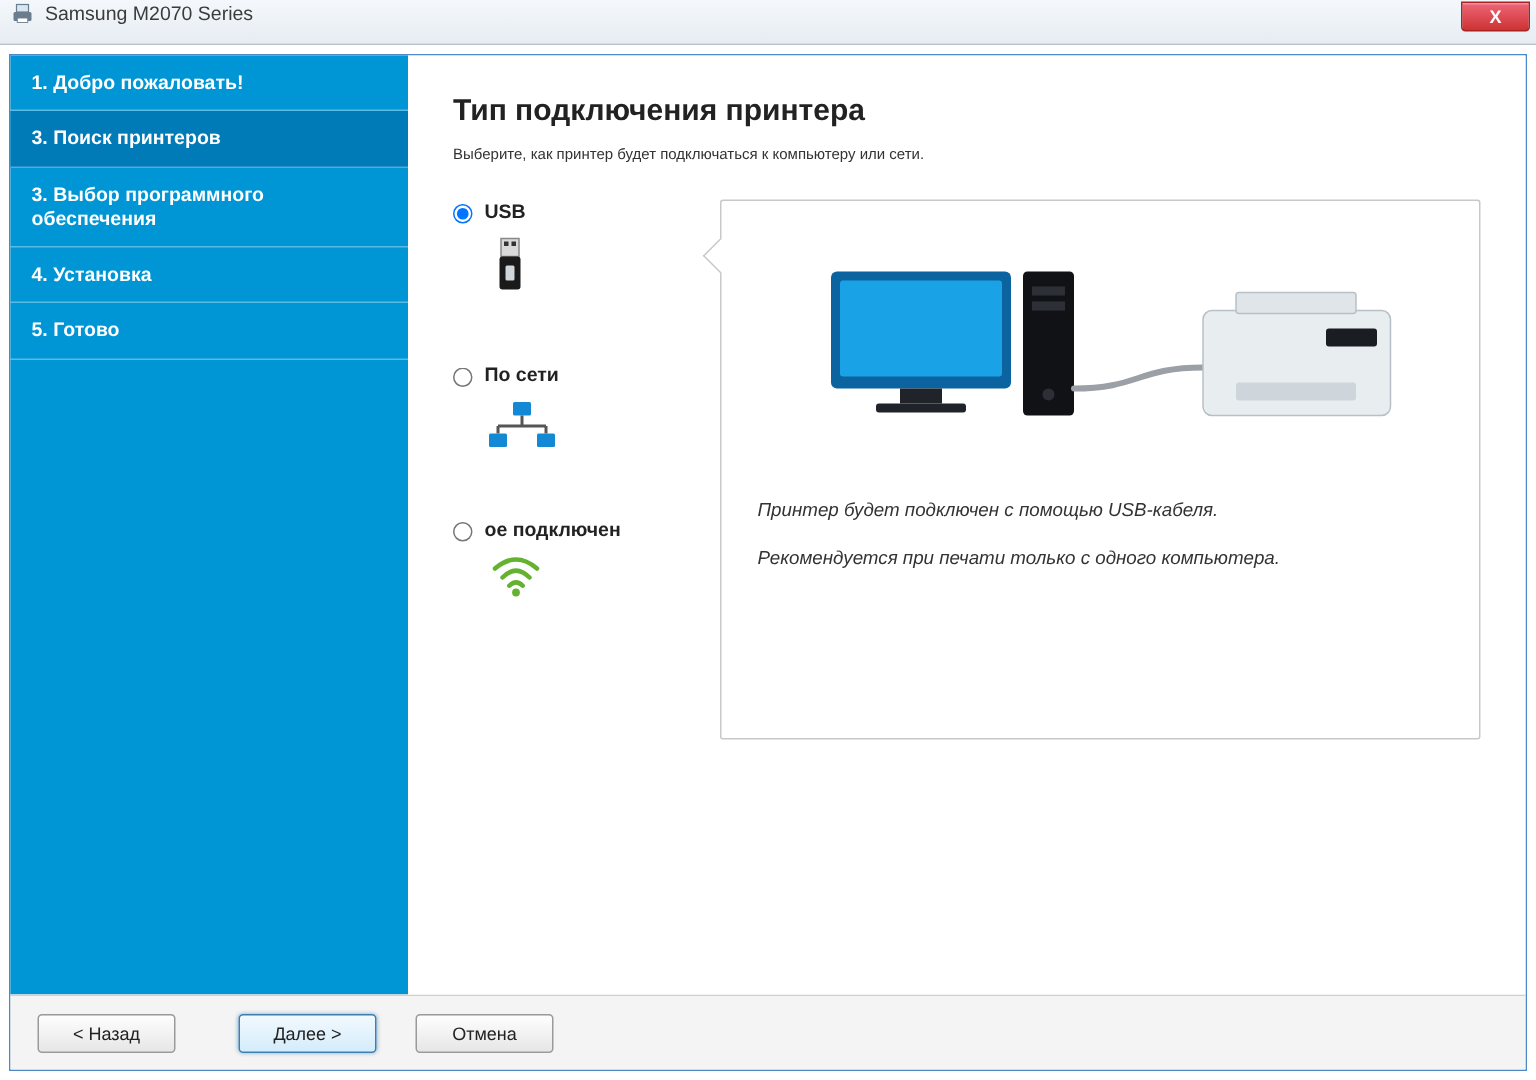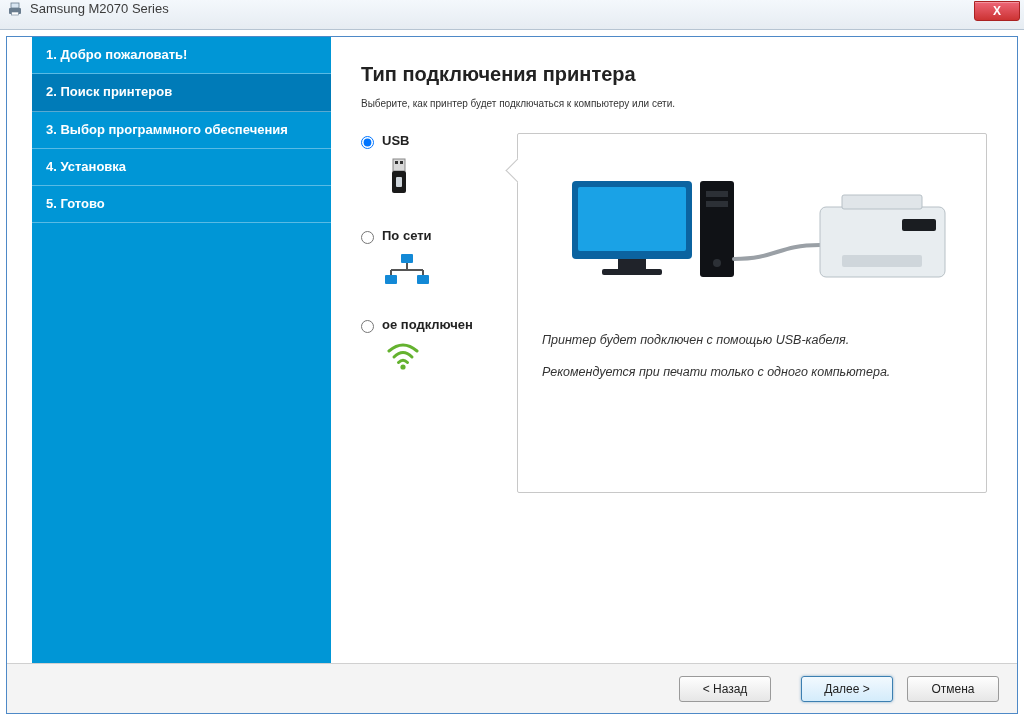--- a/index.html
+++ b/index.html
@@ -40,26 +40,25 @@
   }
 
   .body-area {
     flex: 1;
     display: flex;
     min-height: 0;
   }
 
   
   .sidebar {
-    width: 299px;
+    width: 265px;
     background: #0096d6;
     color: #fff;
     display: flex;
     flex-direction: column;
-    margin-left: 25px;
   }
   .sidebar .step {
     padding: 10px 14px;
     border-bottom: 1px solid rgba(255,255,255,.35);
     font-weight: bold;
     font-size: 13px;
     line-height: 1.25;
   }
   .sidebar .step.current {
     background: #007bb8;
@@ -88,21 +87,21 @@
   .options-row {
     display: flex;
     align-items: flex-start;
     gap: 18px;
   }
 
   .options {
     width: 160px;
     display: flex;
     flex-direction: column;
-    gap: 28px;
+    gap: 42px;
   }
   .option {
     display: flex;
     flex-direction: column;
     align-items: flex-start;
     gap: 8px;
   }
   .option .radio-row {
     display: flex;
     align-items: flex-start;
@@ -146,22 +145,21 @@
     border-bottom: 1px solid #c8c8c8;
     transform: rotate(45deg);
   }
 
   
   .button-bar {
     height: 50px;
     border-top: 1px solid #d0d0d0;
     display: flex;
     align-items: center;
-    justify-content: flex-end;
-    gap: 14px;
+    gap: 26px;
     padding: 0 18px;
     background: #f4f4f4;
   }
   .btn {
     min-width: 92px;
     height: 26px;
     padding: 0 12px;
     font-size: 12px;
     border: 1px solid #9a9a9a;
     border-radius: 3px;
@@ -191,21 +189,21 @@
   <div class="close-btn">
     <span>X</span>
   </div>
 </div>
 
 <div class="inner-border">
   <div class="body-area">
 
     <div class="sidebar">
       <div class="step"><span>1. Добро пожаловать!</span></div>
-      <div class="step current"><span>2. Поиск принтеров</span></div>
+      <div class="step current"><span>3. Поиск принтеров</span></div>
       <div class="step"><span>3. Выбор программного обеспечения</span></div>
       <div class="step"><span>4. Установка</span></div>
       <div class="step"><span>5. Готово</span></div>
     </div>
 
     <div class="main">
       <h1>Тип подключения принтера</h1>
       <div class="subtitle">Выберите, как принтер будет подключаться к компьютеру или сети.</div>
 
       <div class="options-row">

